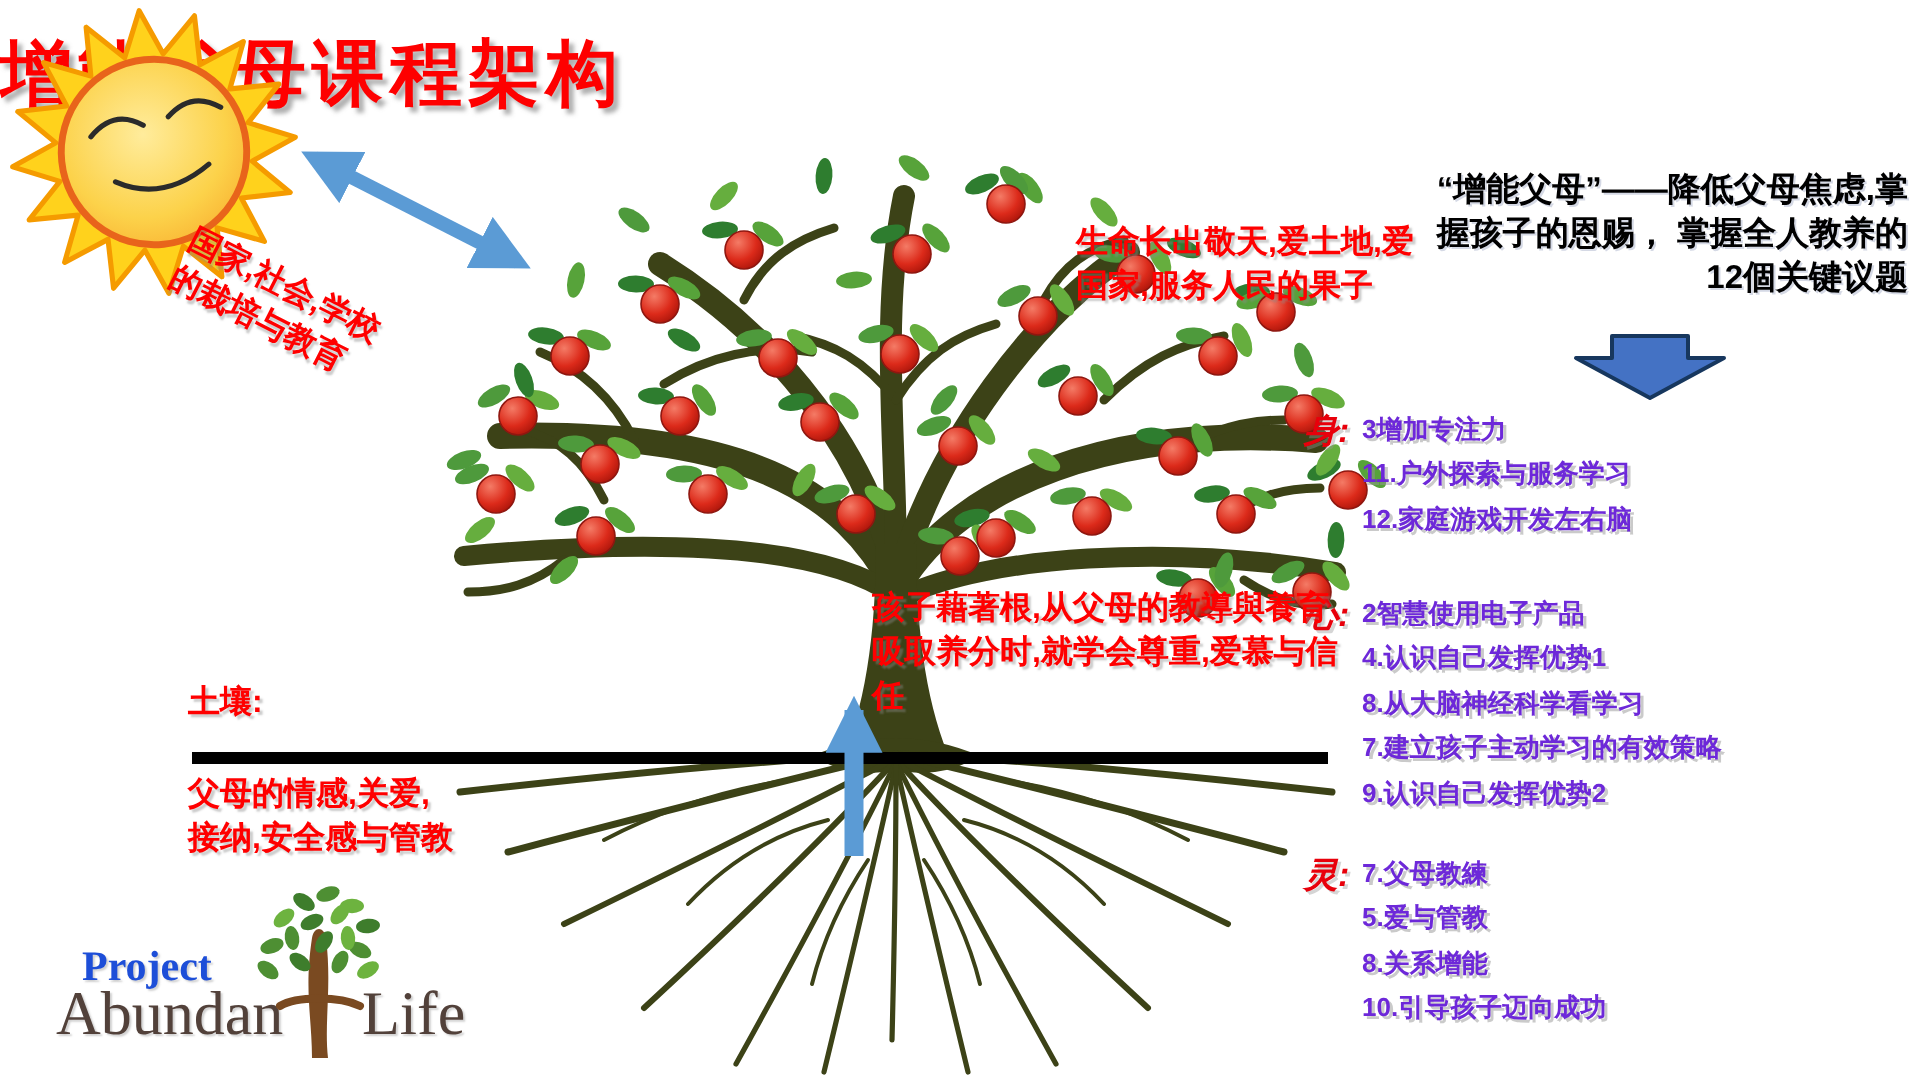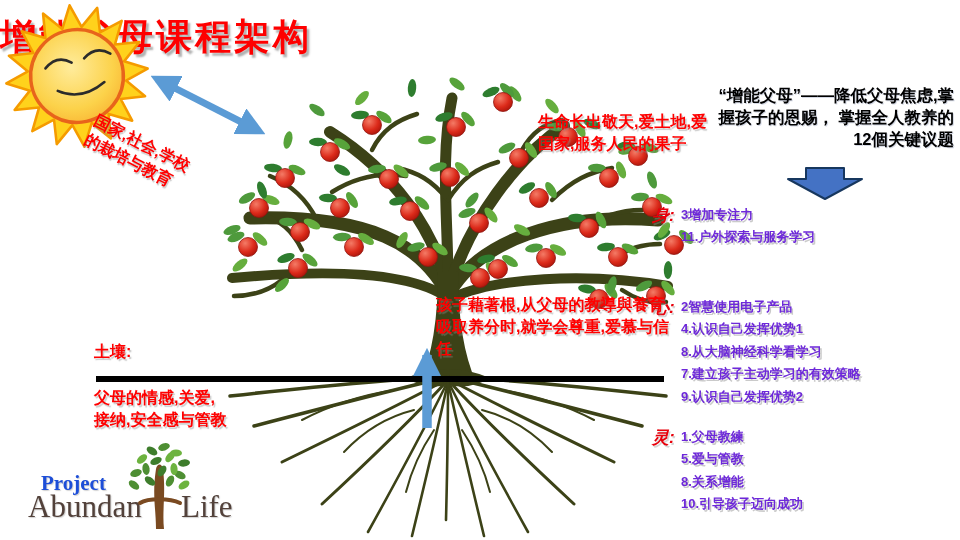--- a/index.html
+++ b/index.html
@@ -239,38 +239,39 @@
 
   <svg style="left:786px;top:166px;" width="78" height="36" viewBox="0 0 78 36">
     <path d="M20,2 L58,2 L58,13 L76,13 L39,33 L2,13 L20,13 Z" fill="#4472c4" stroke="#17375e" stroke-width="2" stroke-linejoin="round"></path>
   </svg>
 
   <div class="abs list-group list-body">
     <div class="glabel">身:</div>
     <div class="items">
         <div>3增加专注力</div>
         <div>11.户外探索与服务学习</div>
+        <div>12.家庭游戏开发左右脑</div>
       </div>
   </div>
 
   <div class="abs list-group list-heart">
     <div class="glabel">心:</div>
     <div class="items">
         <div>2智慧使用电子产品</div>
         <div>4.认识自己发挥优势1</div>
         <div>8.从大脑神经科学看学习</div>
         <div>7.建立孩子主动学习的有效策略</div>
         <div>9.认识自己发挥优势2</div>
       </div>
   </div>
 
   <div class="abs list-group list-spirit">
     <div class="glabel">灵:</div>
     <div class="items">
-        <div>1.父母教練</div>
+        <div>7.父母教練</div>
         <div>5.爱与管教</div>
         <div>8.关系增能</div>
         <div>10.引导孩子迈向成功</div>
       </div>
   </div>
 
   <div class="abs red-note soil-title">土壤:</div>
   <div class="abs ground-line"></div>
   <div class="abs red-note soil-text">父母的情感,关爱,
 接纳,安全感与管教</div>

